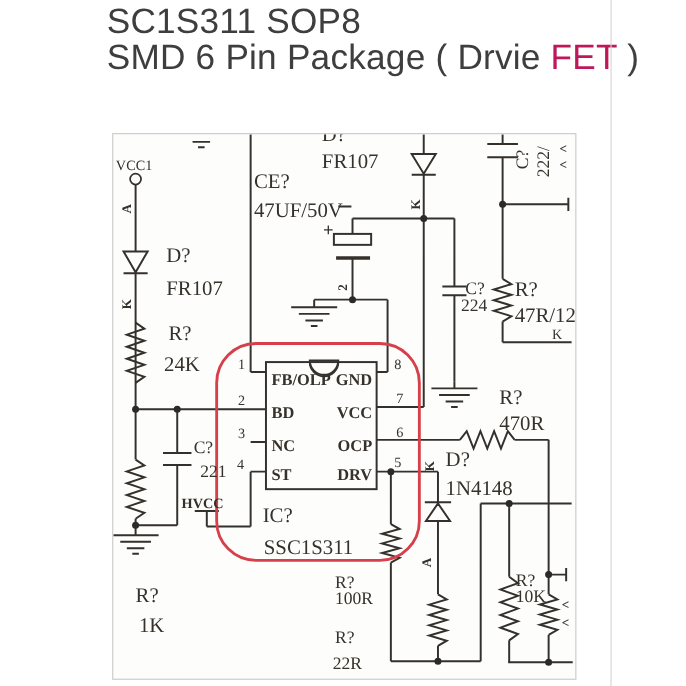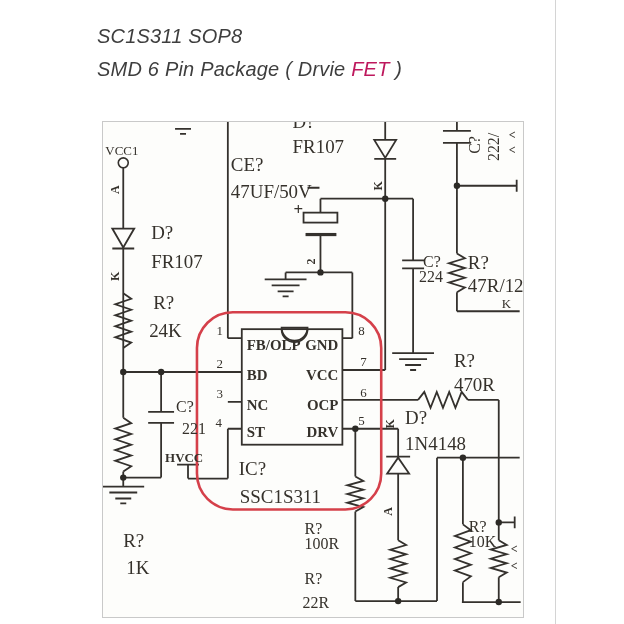--- a/index.html
+++ b/index.html
@@ -1,19 +1,19 @@
 <!DOCTYPE html>
 <html><head>
 <meta charset="utf-8">
 <style>
   html,body{margin:0;padding:0;background:#ffffff;}
   body{width:624px;height:624px;position:relative;overflow:hidden;
        font-family:"Liberation Sans","DejaVu Sans",sans-serif;}
-  .title{position:absolute;left:97px;top:20px;font-size:20px;line-height:33px;
-         color:#3e3e3e;letter-spacing:.2px;white-space:nowrap;font-style:italic;}
+  .title{position:absolute;left:97px;top:3px;font-size:32px;line-height:33px;
+         color:#3e3e3e;letter-spacing:.2px;white-space:nowrap;}
   .title .link{color:#be185d;cursor:pointer;}
   .page-divider{position:absolute;left:555px;top:0;width:1px;height:624px;background:#d4d4d4;}
   .schem{position:absolute;left:102px;top:121px;width:420px;height:495px;
          border:1px solid #c9c9c9;background:#fdfdfb;overflow:hidden;}
   svg text{font-family:"Liberation Serif","DejaVu Serif",serif;fill:#35312b;}
   svg .lbl{font-size:19px;}
   svg .lbl-sm{font-size:16px;}
   svg .lbl-xs{font-size:13px;}
   svg .pin{font-size:15px;font-weight:bold;}
   svg .num{font-size:13px;}

